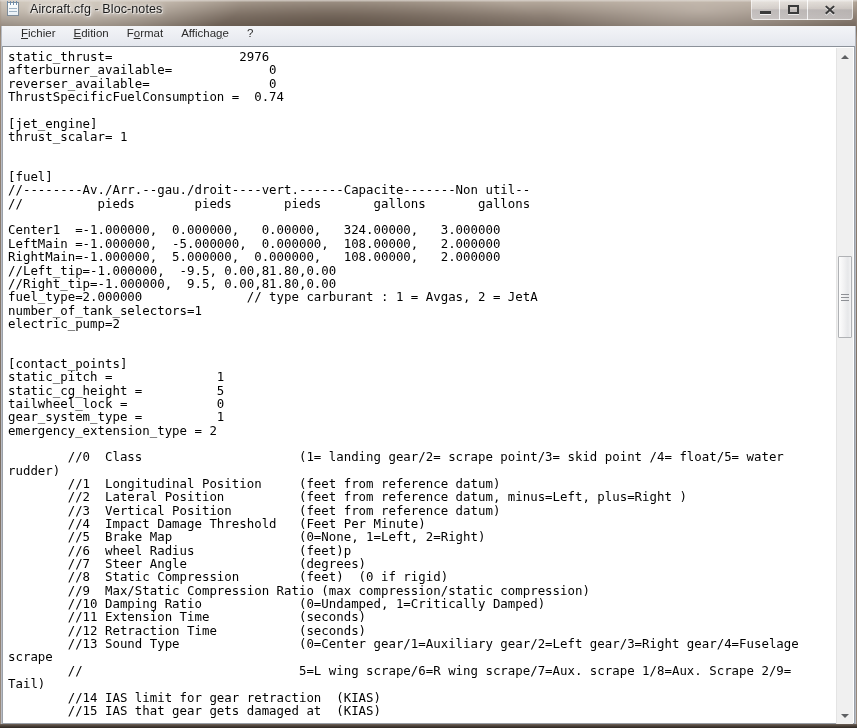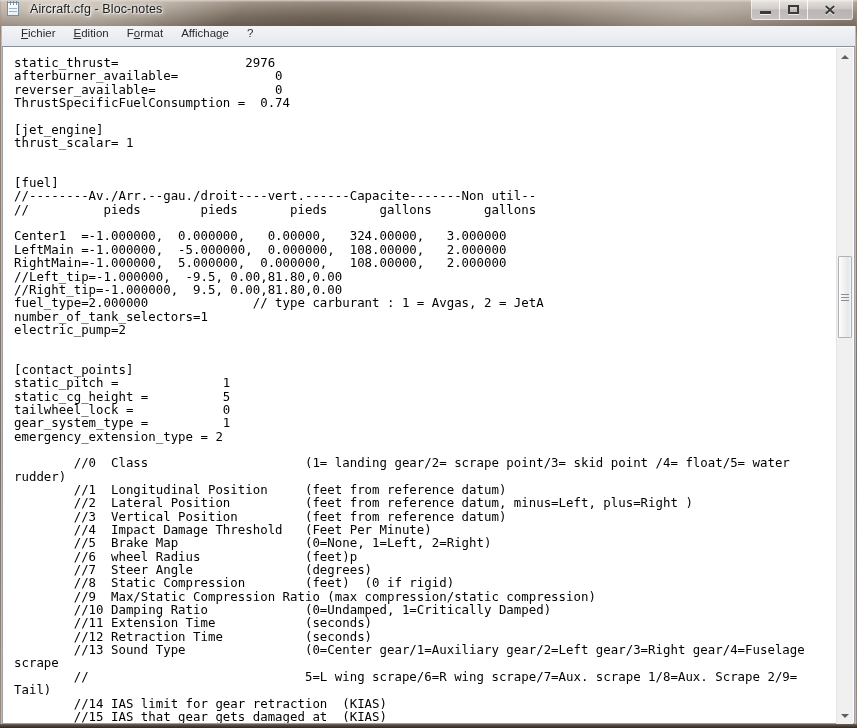--- a/index.html
+++ b/index.html
@@ -176,21 +176,21 @@
     overflow: hidden;
     background: #ffffff;
   }
   #textcontent {
     font-family: "DejaVu Sans Mono", "Liberation Mono", monospace;
     font-size: 12.4px;
     line-height: 13.35px;
     color: #000000;
     white-space: pre;
     letter-spacing: 0px;
-    margin: 6px;
+    margin: 0;
   }
 
   
   #vscroll {
     position: absolute;
     right: 1px; top: 1px;
     width: 17px;
     height: 676px;
     background: #f0f0f0;
     border-left: 1px solid #e4e4e4;

